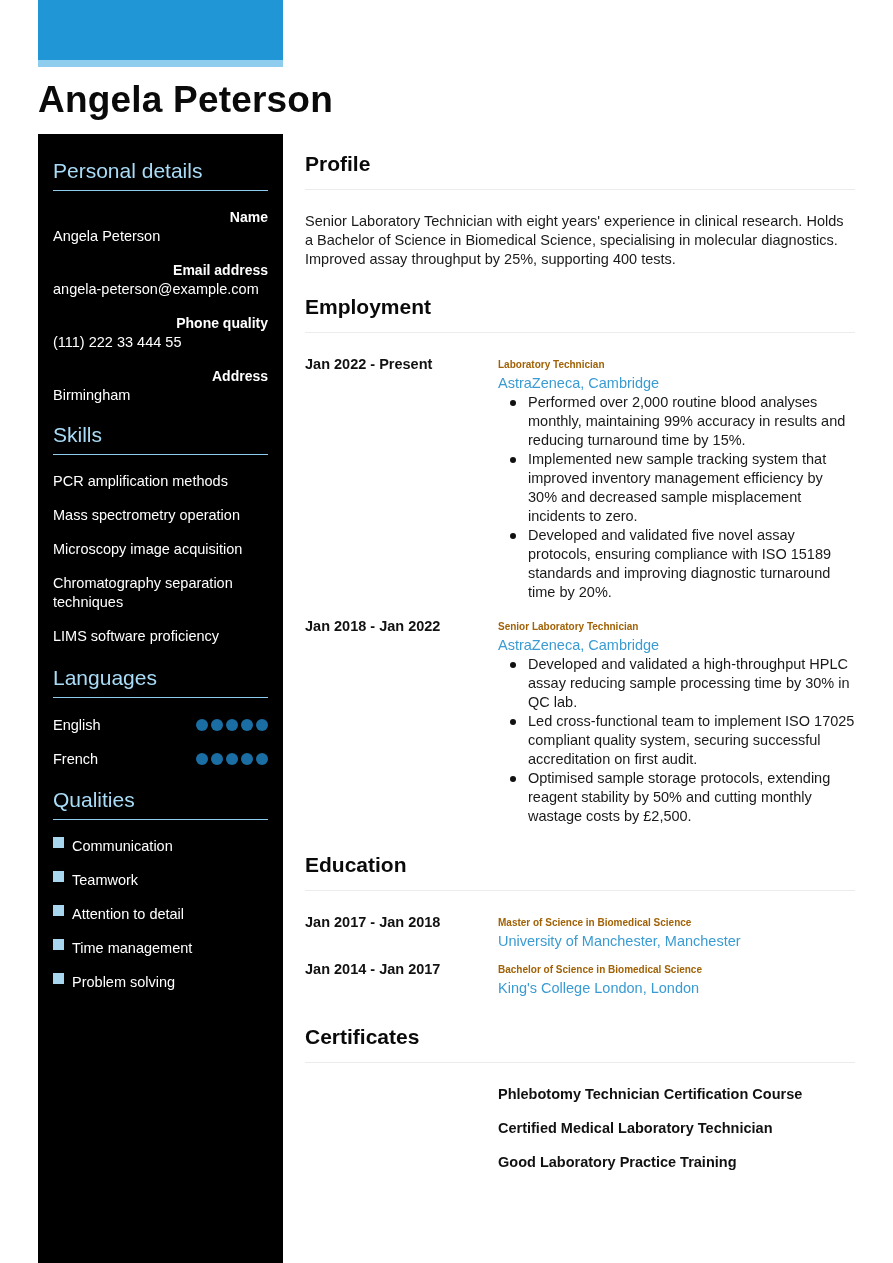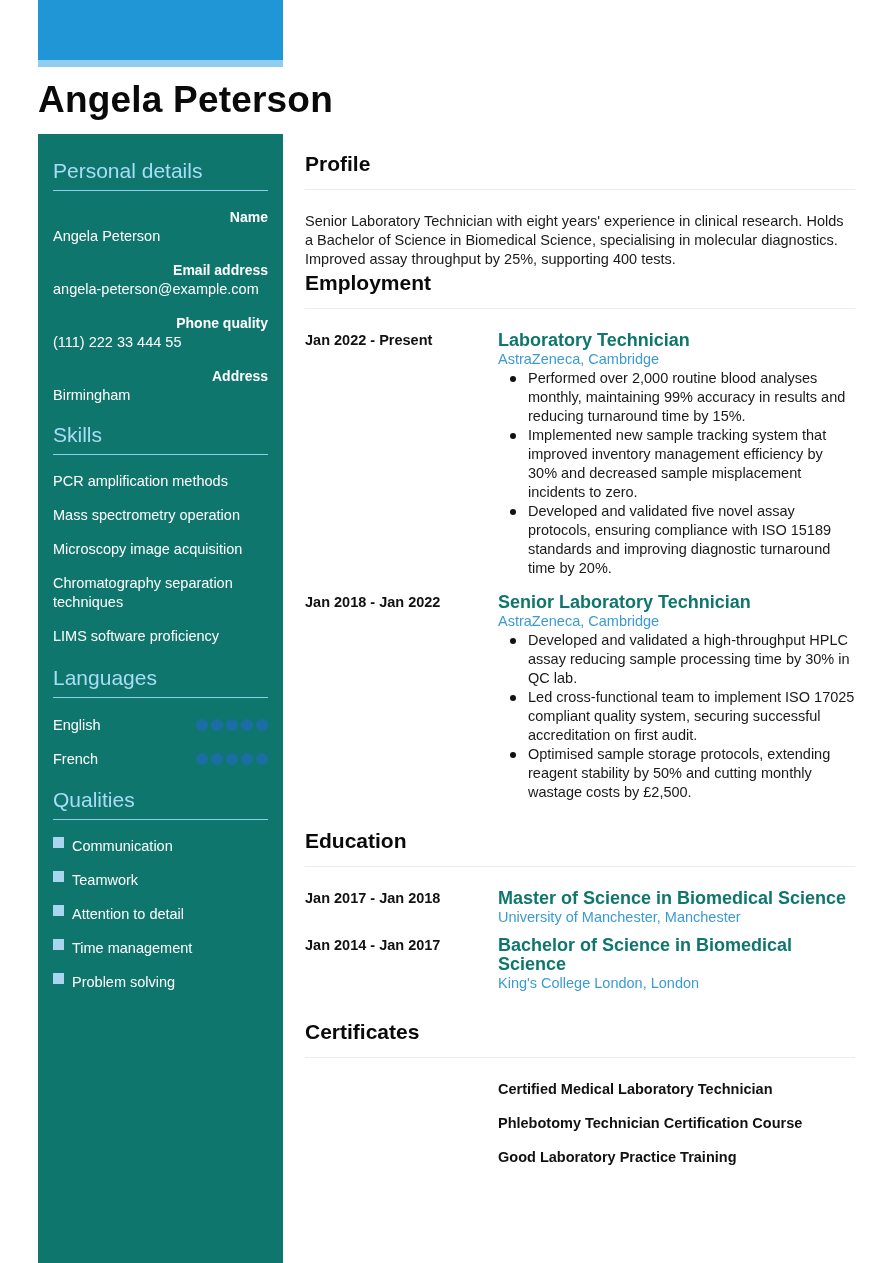--- a/index.html
+++ b/index.html
@@ -4,43 +4,43 @@
 <style>
   * { box-sizing: border-box; margin: 0; padding: 0; }
   html, body { width: 893px; height: 1263px; background: #ffffff; overflow: hidden; }
   body { position: relative; font-family: "Liberation Sans", sans-serif; color: #111; }
 
   .top-band { position: absolute; left: 38px; top: 0; width: 245px; height: 60px; background: #2196d6; }
   .top-band-stripe { position: absolute; left: 38px; top: 60px; width: 245px; height: 7px; background: #8fcdef; }
 
   .name-title { position: absolute; left: 38px; top: 78px; font-size: 37px; font-weight: bold; color: #0a0a0a; letter-spacing: 0.2px; line-height: 44px; }
 
-  .sidebar { position: absolute; left: 38px; top: 134px; width: 245px; height: 1129px; background: #0f766e; padding: 0 15px; color: #ffffff; }
+  .sidebar { position: absolute; left: 38px; top: 134px; width: 245px; height: 1129px; background: #000000; padding: 0 15px; color: #ffffff; }
   .side-h { font-size: 21px; color: #a9dcf7; font-weight: normal; line-height: 26px; padding-bottom: 6px; border-bottom: 1px solid #8fcdef; margin-bottom: 17px; }
   .side-section { }
   .pd-label { font-size: 14px; font-weight: bold; line-height: 19px; color: #ffffff; text-align: right; }
   .pd-value { font-size: 14.5px; line-height: 19px; color: #ffffff; margin-bottom: 15px; }
 
   .lang-row { display: flex; justify-content: space-between; align-items: center; height: 19px; margin-bottom: 15px; font-size: 14.5px; }
   .dots { display: flex; gap: 3px; }
   .dot { width: 12px; height: 12px; border-radius: 50%; background: #1a6ea3; }
 
   .skill { font-size: 14.5px; line-height: 19px; margin-bottom: 15px; }
 
   .quality { display: flex; align-items: flex-start; font-size: 14.5px; line-height: 19px; margin-bottom: 15px; }
   .sq { width: 11px; height: 11px; background: #a9d6ef; margin-right: 8px; flex-shrink: 0; }
 
   .main { position: absolute; left: 305px; top: 150px; width: 550px; }
   .sec-h { font-size: 21px; font-weight: bold; color: #0a0a0a; line-height: 28px; padding-bottom: 11px; border-bottom: 1px solid #ececec; margin-bottom: 22px; }
-  .profile-text { font-size: 14.5px; line-height: 19px; color: #1a1a1a; }
+  .profile-text { font-size: 14.5px; line-height: 19px; color: #1a1a1a; margin-bottom: 24px; }
 
   .entry { display: flex; margin-bottom: 15px; justify-content: flex-end; }
   .entry-date { width: 193px; font-size: 14.5px; font-weight: bold; line-height: 19px; flex-shrink: 0; color: #111; }
   .entry-body { flex: 1; }
-  .entry-title { font-size: 18px; font-weight: bold; line-height: 19px; color: #0f766e; }
+  .entry-title { font-size: 10px; font-weight: bold; line-height: 19px; color: #a16207; }
   .entry-org { font-size: 14.5px; line-height: 19px; color: #3a9bd2; }
   .bullets { list-style: none; margin-top: 0; }
   .bullets li { position: relative; padding-left: 30px; font-size: 14.5px; line-height: 19px; color: #1a1a1a; }
   .bullets li::before { content: ""; position: absolute; left: 12px; top: 7px; width: 6px; height: 6px; border-radius: 50%; background: #111; }
 
   .edu-entry { margin-bottom: 9px; }
   .cert { margin-left: 193px; font-size: 14.5px; font-weight: bold; line-height: 19px; margin-bottom: 15px; color: #111; }
 </style>
 </head>
 <body>
@@ -180,17 +180,17 @@
       <div class="entry-date">Jan 2014 - Jan 2017</div>
       <div class="entry-body">
         <div class="entry-title">Bachelor of Science in Biomedical Science</div>
         <div class="entry-org">King's College London, London</div>
       </div>
     </div>
   </section>
 
   <section>
     <h2 class="sec-h">Certificates</h2>
+    <div class="cert">Phlebotomy Technician Certification Course</div>
     <div class="cert">Certified Medical Laboratory Technician</div>
-    <div class="cert">Phlebotomy Technician Certification Course</div>
     <div class="cert">Good Laboratory Practice Training</div>
   </section>
 </main>
 
 </body></html>

